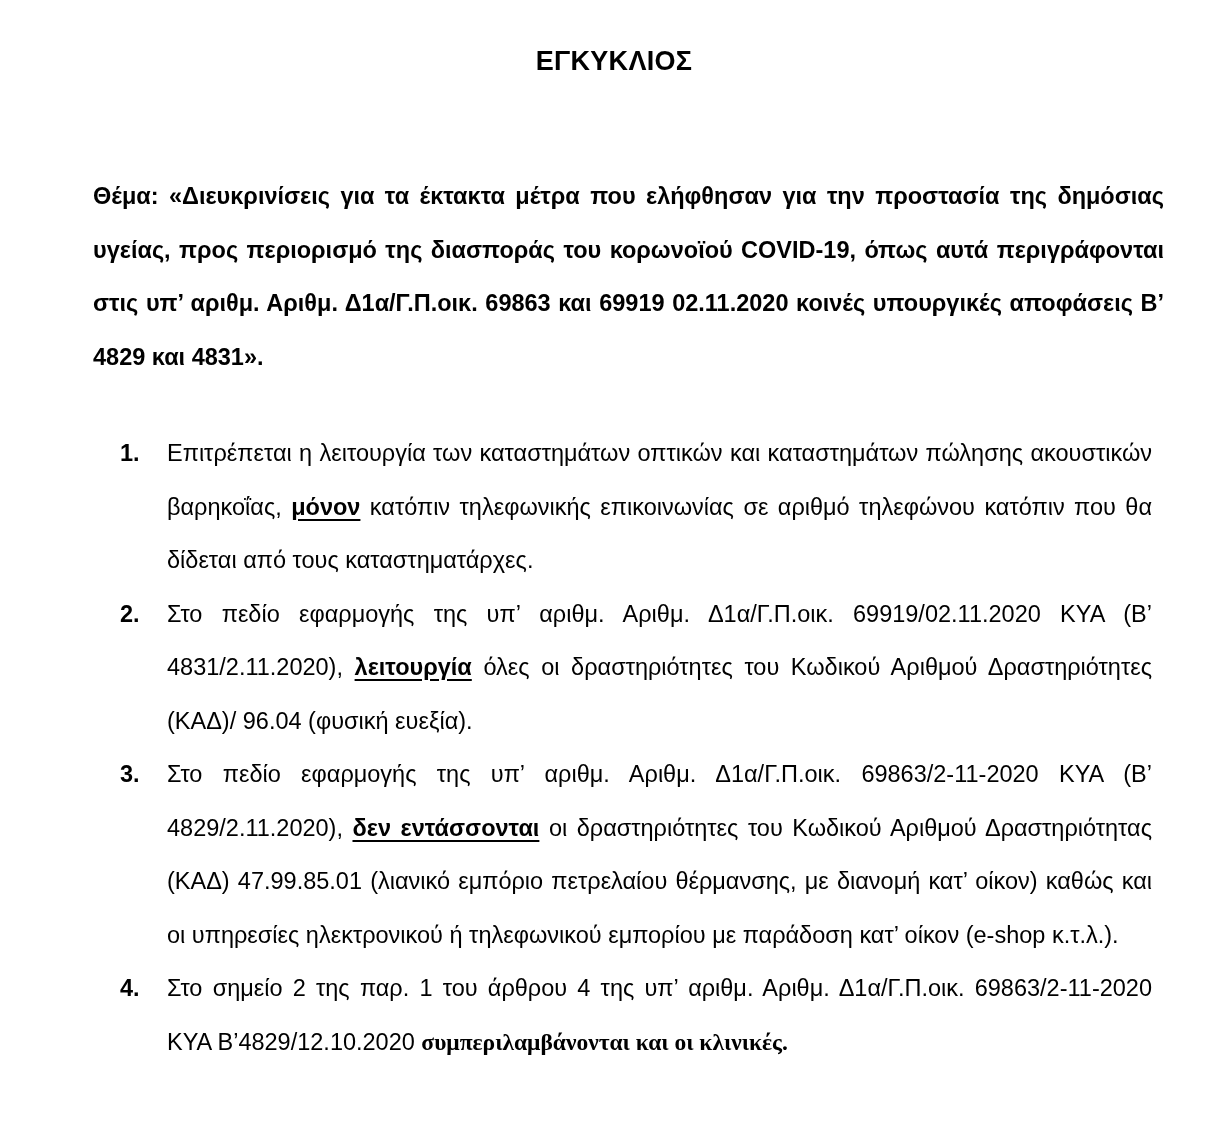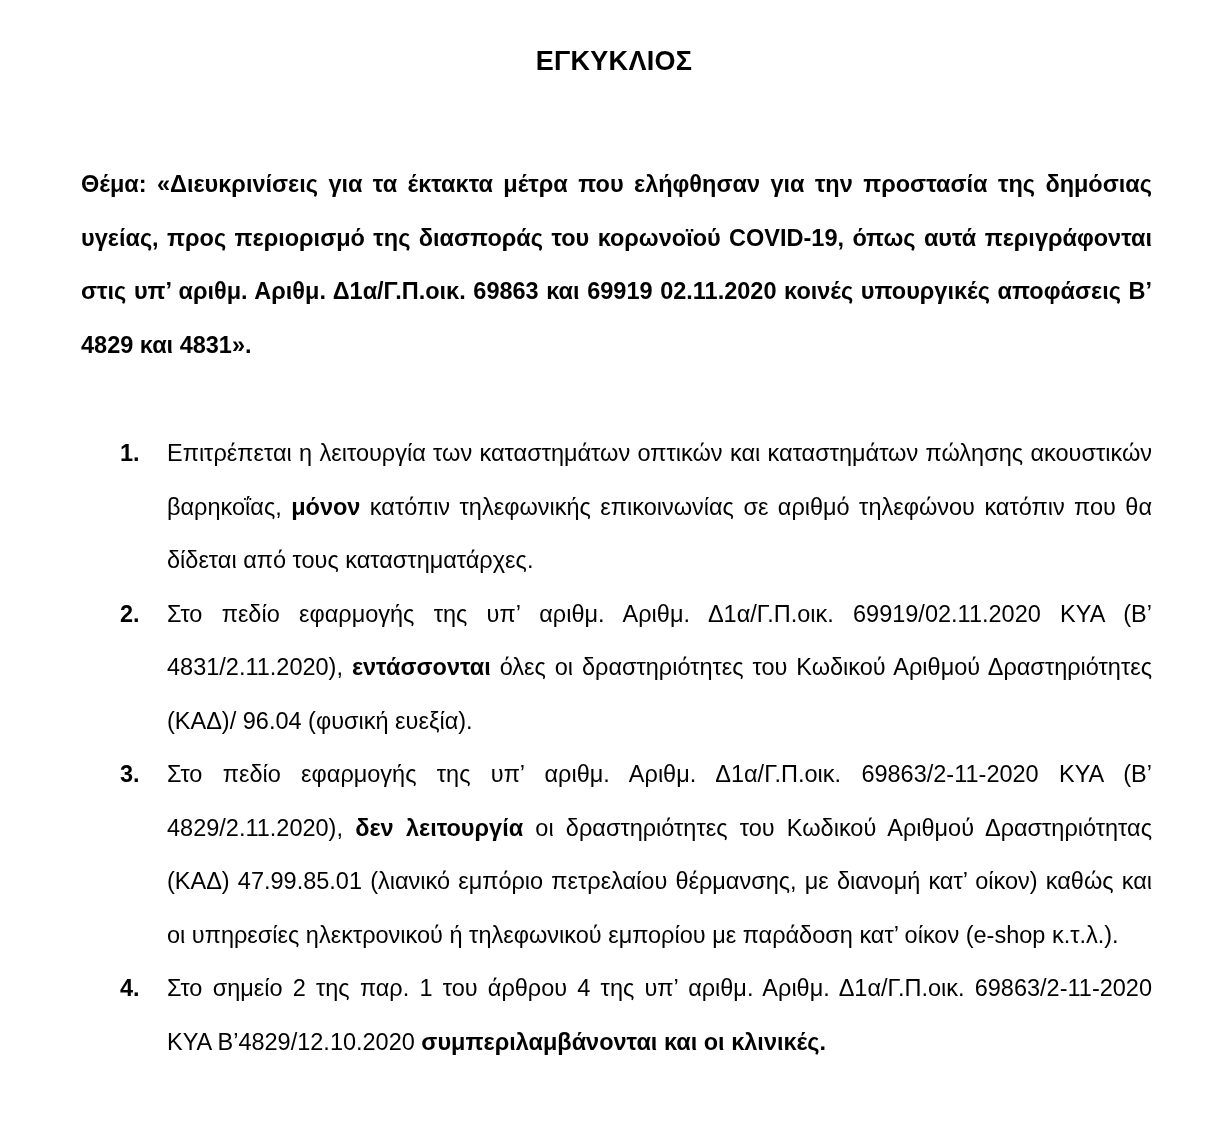--- a/index.html
+++ b/index.html
@@ -31,21 +31,21 @@
       font-weight: bold;
       font-size: 27px;
       letter-spacing: 0.3px;
       margin: 0;
     }
     .subject {
       position: absolute;
       left: 81px;
       width: 1071px;
       top: 142px;
-      margin: 0;
+      margin: 12px;
       font-weight: bold;
       font-size: 23.5px;
       line-height: 53.5px;
       text-align: justify;
       text-align-last: left;
     }
     .list {
       position: absolute;
       left: 120px;
       top: 411px;
@@ -62,42 +62,42 @@
       text-align: justify;
       text-align-last: left;
       margin: 0 0 0 0;
     }
     .list-item .num {
       position: absolute;
       left: 0;
       top: 0;
       font-weight: bold;
     }
-    .b { font-weight: bold; }
-    .bu { font-weight: bold; text-underline-offset: 4px; }
+    .b { font-weight: bold; font-family: Liberation Serif, serif; }
+    .bu { font-weight: bold; text-decoration: underline; text-underline-offset: 4px; }
   </style>
 </head>
 <body>
 
 <div class="page">
   <h1 class="title">ΕΓΚΥΚΛΙΟΣ</h1>
 
   <p class="subject">Θέμα: «Διευκρινίσεις για τα έκτακτα μέτρα που ελήφθησαν για την προστασία της δημόσιας υγείας, προς περιορισμό της διασποράς του κορωνοϊού COVID-19, όπως αυτά περιγράφονται στις υπ’ αριθμ. Αριθμ. Δ1α/Γ.Π.οικ. 69863 και 69919 02.11.2020 κοινές υπουργικές αποφάσεις Β’ 4829 και 4831».</p>
 
   <ol class="list">
     <li class="list-item">
       <span class="num">1.</span>
       <span>Επιτρέπεται η λειτουργία των καταστημάτων οπτικών και καταστημάτων πώλησης ακουστικών βαρηκοΐας, </span><span class="bu">μόνον</span><span> κατόπιν τηλεφωνικής επικοινωνίας σε αριθμό τηλεφώνου κατόπιν που θα δίδεται από τους καταστηματάρχες.</span>
     </li>
     <li class="list-item">
       <span class="num">2.</span>
-      <span>Στο πεδίο εφαρμογής της υπ’ αριθμ. Αριθμ. Δ1α/Γ.Π.οικ. 69919/02.11.2020 ΚΥΑ (Β’ 4831/2.11.2020), </span><span class="bu">εντάσσονται</span><span> όλες οι δραστηριότητες του Κωδικού Αριθμού Δραστηριότητες (ΚΑΔ)/ 96.04 (φυσική ευεξία).</span>
+      <span>Στο πεδίο εφαρμογής της υπ’ αριθμ. Αριθμ. Δ1α/Γ.Π.οικ. 69919/02.11.2020 ΚΥΑ (Β’ 4831/2.11.2020), </span><span class="bu">λειτουργία</span><span> όλες οι δραστηριότητες του Κωδικού Αριθμού Δραστηριότητες (ΚΑΔ)/ 96.04 (φυσική ευεξία).</span>
     </li>
     <li class="list-item">
       <span class="num">3.</span>
-      <span>Στο πεδίο εφαρμογής της υπ’ αριθμ. Αριθμ. Δ1α/Γ.Π.οικ. 69863/2-11-2020 ΚΥΑ (Β’ 4829/2.11.2020), </span><span class="bu">δεν λειτουργία</span><span> οι δραστηριότητες του Κωδικού Αριθμού Δραστηριότητας (ΚΑΔ) 47.99.85.01 (λιανικό εμπόριο πετρελαίου θέρμανσης, με διανομή κατ’ οίκον) καθώς και οι υπηρεσίες ηλεκτρονικού ή τηλεφωνικού εμπορίου με παράδοση κατ’ οίκον (e-shop κ.τ.λ.).</span>
+      <span>Στο πεδίο εφαρμογής της υπ’ αριθμ. Αριθμ. Δ1α/Γ.Π.οικ. 69863/2-11-2020 ΚΥΑ (Β’ 4829/2.11.2020), </span><span class="bu">δεν εντάσσονται</span><span> οι δραστηριότητες του Κωδικού Αριθμού Δραστηριότητας (ΚΑΔ) 47.99.85.01 (λιανικό εμπόριο πετρελαίου θέρμανσης, με διανομή κατ’ οίκον) καθώς και οι υπηρεσίες ηλεκτρονικού ή τηλεφωνικού εμπορίου με παράδοση κατ’ οίκον (e-shop κ.τ.λ.).</span>
     </li>
     <li class="list-item">
       <span class="num">4.</span>
       <span>Στο σημείο 2 της παρ. 1 του άρθρου 4 της υπ’ αριθμ. Αριθμ. Δ1α/Γ.Π.οικ. 69863/2-11-2020 ΚΥΑ Β’4829/12.10.2020 </span><span class="b">συμπεριλαμβάνονται και οι κλινικές.</span>
     </li>
   </ol>
 </div>
 
 </body></html>

